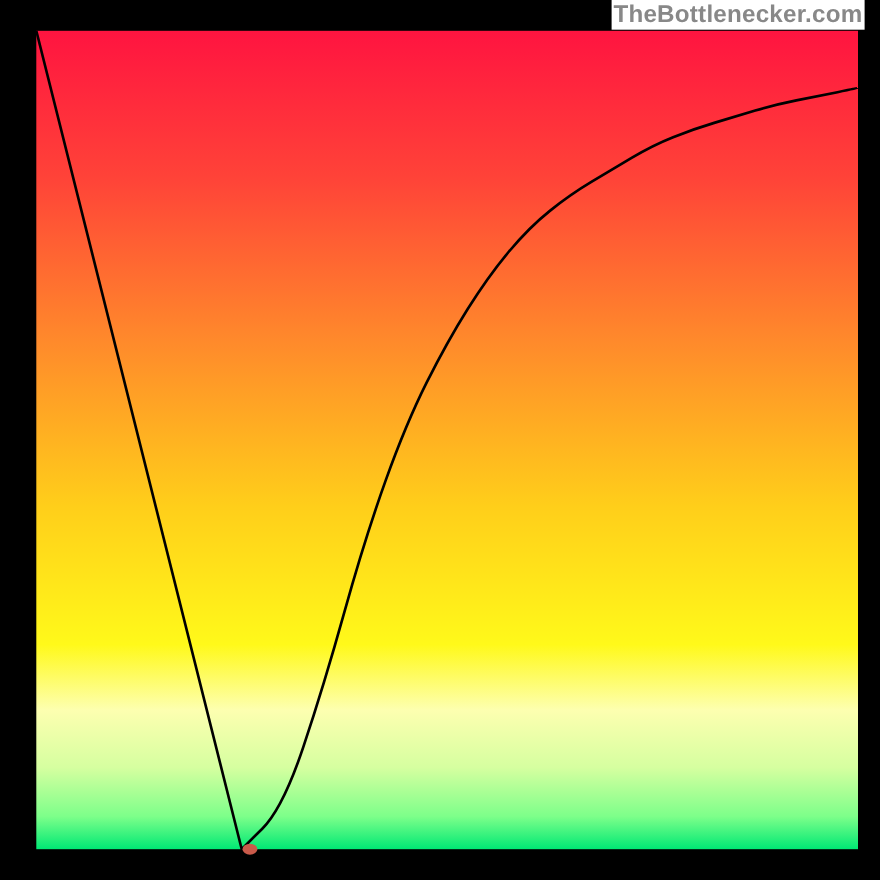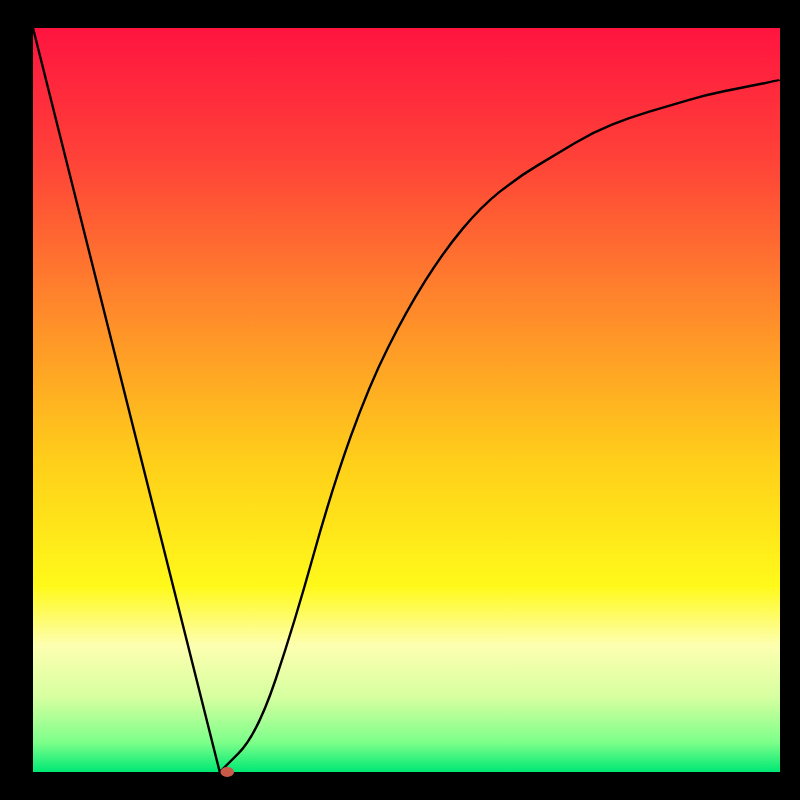--- a/index.html
+++ b/index.html
@@ -32,20 +32,21 @@
   svg {
     position: absolute;
     left: 0;
     top: 0;
   }
 </style>
 </head>
 <body>
 
 <div class="frame">
+  <div class="attribution">TheBottlenecker.com</div>
 
   <svg id="chart" width="800" height="800" viewBox="0 0 800 800">
     <defs>
       <linearGradient id="bg-grad" x1="0" y1="0" x2="0" y2="1">
           <stop offset="0.0%" stop-color="#ff1440"></stop>
           <stop offset="18.0%" stop-color="#ff4338"></stop>
           <stop offset="38.0%" stop-color="#ff8a2b"></stop>
           <stop offset="58.0%" stop-color="#ffce1a"></stop>
           <stop offset="75.0%" stop-color="#fff91a"></stop>
           <stop offset="83.0%" stop-color="#fdffb0"></stop>

